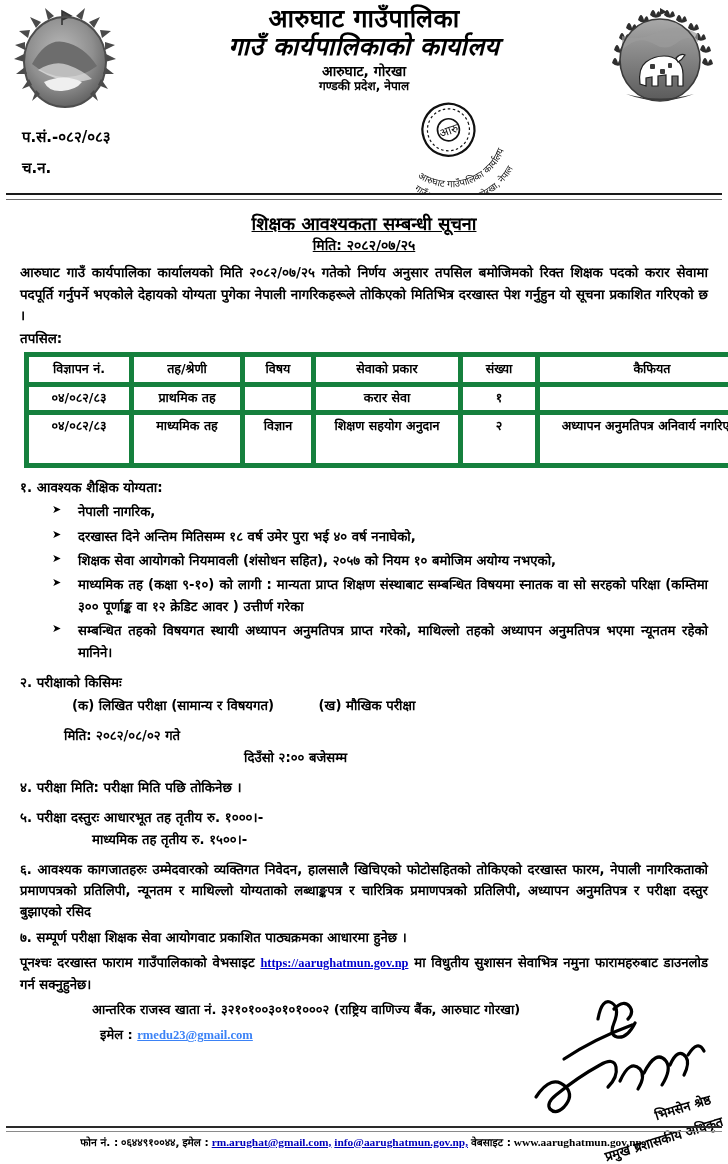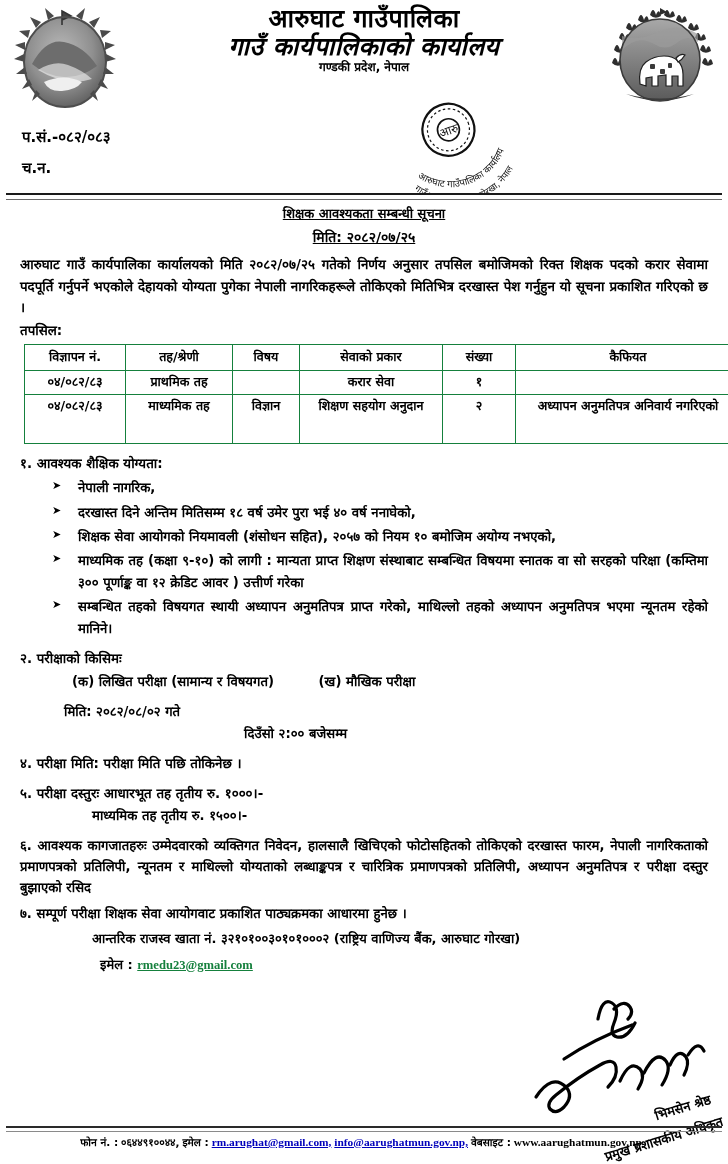--- a/index.html
+++ b/index.html
@@ -104,31 +104,30 @@
   .content {
     position: absolute;
     left: 0;
     top: 202px;
     width: 728px;
     padding: 0 20px;
     box-sizing: border-box;
   }
   .doc-title {
     text-align: center;
-    font-size: 13px;
+    font-size: 18px;
     font-weight: 700;
     text-decoration: underline;
-    margin-top: 2px;
+    margin-top: 9px;
   }
   .doc-date {
     text-align: center;
     font-size: 14px;
     font-weight: 700;
     text-decoration: underline;
-    margin-top: 5px;
   }
   .intro {
     font-size: 13.4px;
     line-height: 1.62;
     text-align: justify;
     margin-top: 8px;
     font-weight: 600;
   }
   .tapsil {
     font-size: 13.4px;
@@ -138,21 +137,21 @@
 
   
   table.vac {
     border-collapse: collapse;
     width: 686px;
     margin-top: 5px;
     margin-left: 4px;
     table-layout: fixed;
   }
   table.vac th, table.vac td {
-    border: 1px solid #15803d;
+    border: 5px solid #15803d;
     font-size: 12.6px;
     font-weight: 600;
     text-align: center;
     padding: 3px 2px;
     line-height: 1.34;
     vertical-align: top;
   }
   table.vac th { padding: 4px 2px; }
   .col-adv   { width: 96px; }
   .col-level { width: 102px; }
@@ -229,21 +228,21 @@
   }
   .bank-block {
     padding-left: 72px;
     font-size: 13px;
     font-weight: 600;
     line-height: 1.95;
     margin-top: 2px;
   }
   .bank-block .email-lbl { padding-left: 8px; }
   a.mail {
-    color: #15803d;
+    color: #3b82f6;
     text-decoration: underline;
     font-family: "Liberation Serif", serif;
     font-size: 12.6px;
   }
 
   
   .sig-wrap {
     position: absolute;
     right: 6px;
     top: 985px;
@@ -337,20 +336,21 @@
         <path d="M24 66 q16 -10 30 -5 q14 5 24 14 q-26 8 -54 -9 z" fill="#ffffff" opacity="0.55"></path>
 
         <path d="M30 78 q20 -9 38 0 q-6 8 -20 9 q-13 1 -18 -9 z" fill="#efefef"></path>
         <ellipse cx="51" cy="58" rx="41" ry="45" fill="none" stroke="#4d4d4d" stroke-width="2"></ellipse>
       </svg>
     </div>
 
     <div class="org-block">
       <div class="org-name-1">आरुघाट गाउँपालिका</div>
       <div class="org-name-2">गाउँ कार्यपालिकाको कार्यालय</div>
+      <div class="org-addr-1">आरुघाट, गोरखा</div>
       <div class="org-addr-2">गण्डकी प्रदेश, नेपाल</div>
     </div>
 
     <div class="emblem-right">
       <svg viewBox="0 0 108 104" width="108" height="104">
         <defs>
           <linearGradient id="gr" x1="0" y1="0" x2="0" y2="1">
             <stop offset="0%" stop-color="#a8a8a8"></stop>
             <stop offset="55%" stop-color="#7e7e7e"></stop>
             <stop offset="100%" stop-color="#5a5a5a"></stop>
@@ -511,20 +511,26 @@
         <span class="sec-head">६. आवश्यक कागजातहरुः</span>
         <span>उम्मेदवारको व्यक्तिगत निवेदन, हालसालै खिचिएको फोटोसहितको तोकिएको दरखास्त फारम, नेपाली नागरिकताको प्रमाणपत्रको प्रतिलिपी, न्यूनतम र माथिल्लो योग्यताको लब्धाङ्कपत्र र चारित्रिक प्रमाणपत्रको प्रतिलिपी, अध्यापन अनुमतिपत्र र परीक्षा दस्तुर बुझाएको रसिद</span>
       </div>
     </div>
 
     <div class="para">
       <span class="sec-head">७.</span>
       <span>सम्पूर्ण परीक्षा शिक्षक सेवा आयोगवाट प्रकाशित पाठ्यक्रमका आधारमा हुनेछ ।</span>
     </div>
 
+    <div class="para punascha">
+      <span class="sec-head">पूनश्चः</span>
+      <span>दरखास्त फाराम गाउँपालिकाको वेभसाइट</span>
+      <a class="link" href="#">https://aarughatmun.gov.np</a>
+      <span>मा विधुतीय सुशासन सेवाभित्र नमुना फारामहरुबाट डाउनलोड गर्न सक्नुहुनेछ।</span>
+    </div>
 
     <div class="bank-block">
       <div>आन्तरिक राजस्व खाता नं. ३२१०१००३०१०१०००२ (राष्ट्रिय वाणिज्य बैंक, आरुघाट गोरखा)</div>
       <div>
         <span class="email-lbl">इमेल :</span>
         <a class="mail" href="#">rmedu23@gmail.com</a>
       </div>
     </div>
   </div>
 

